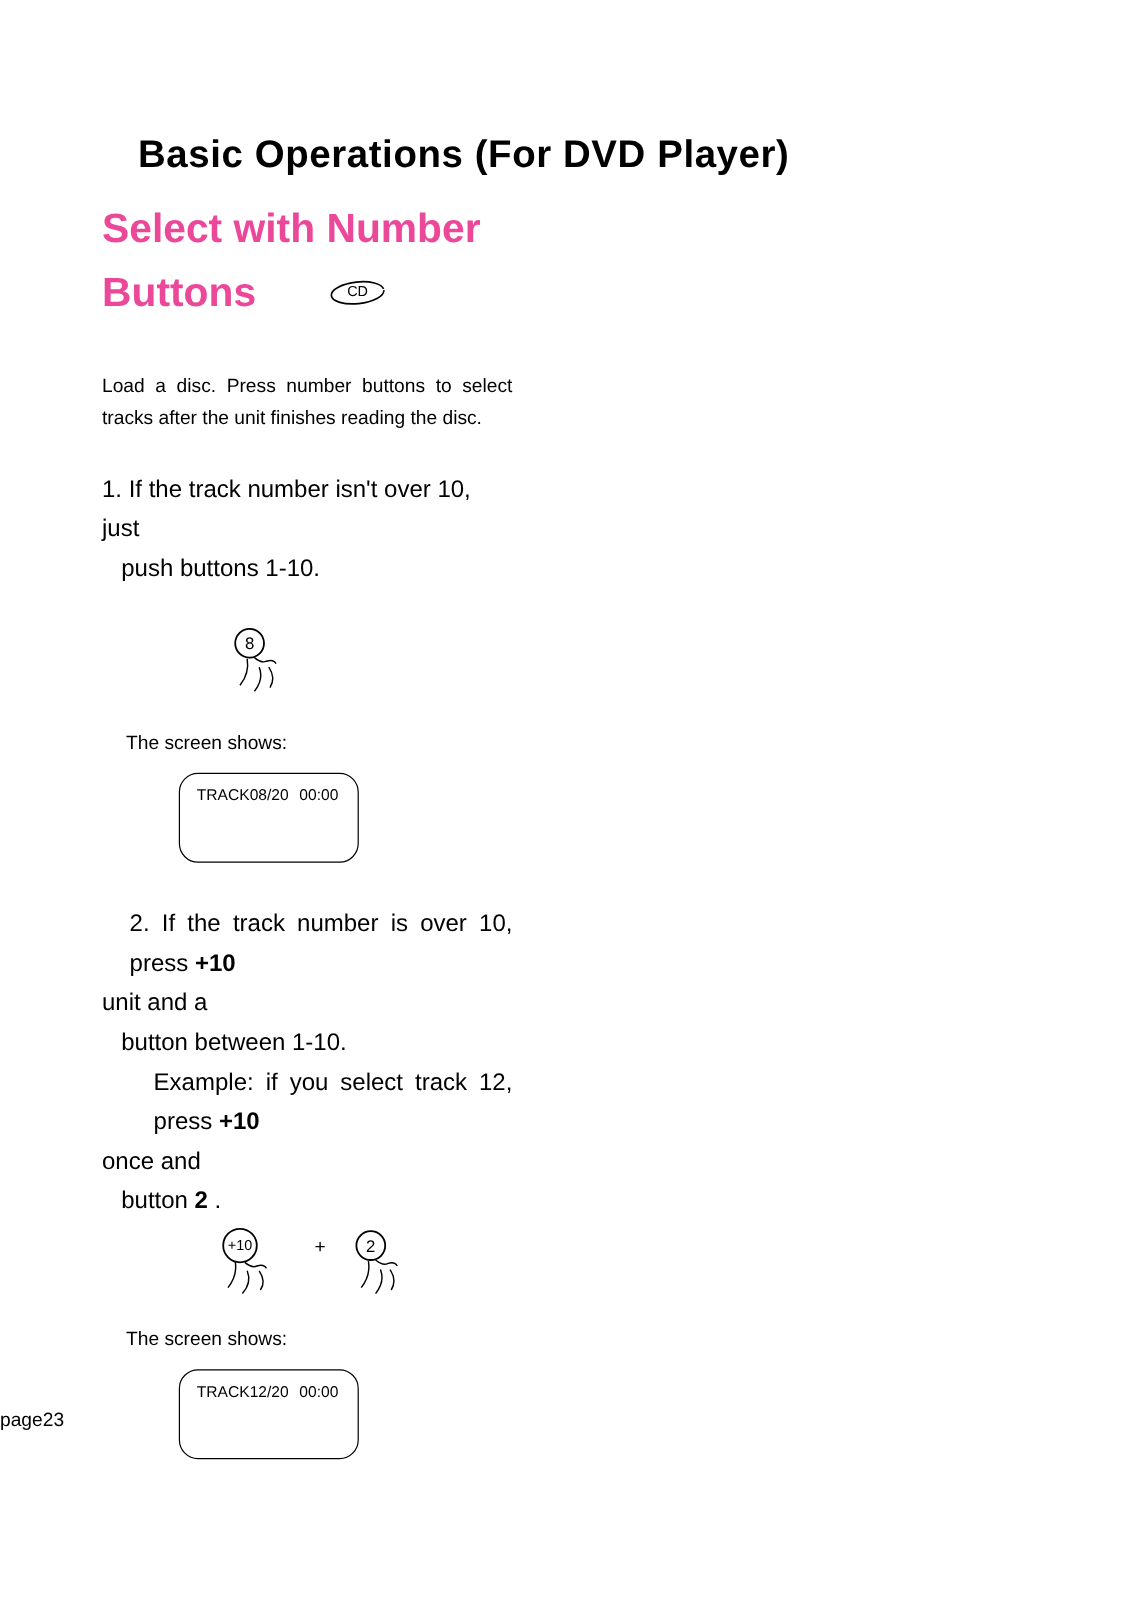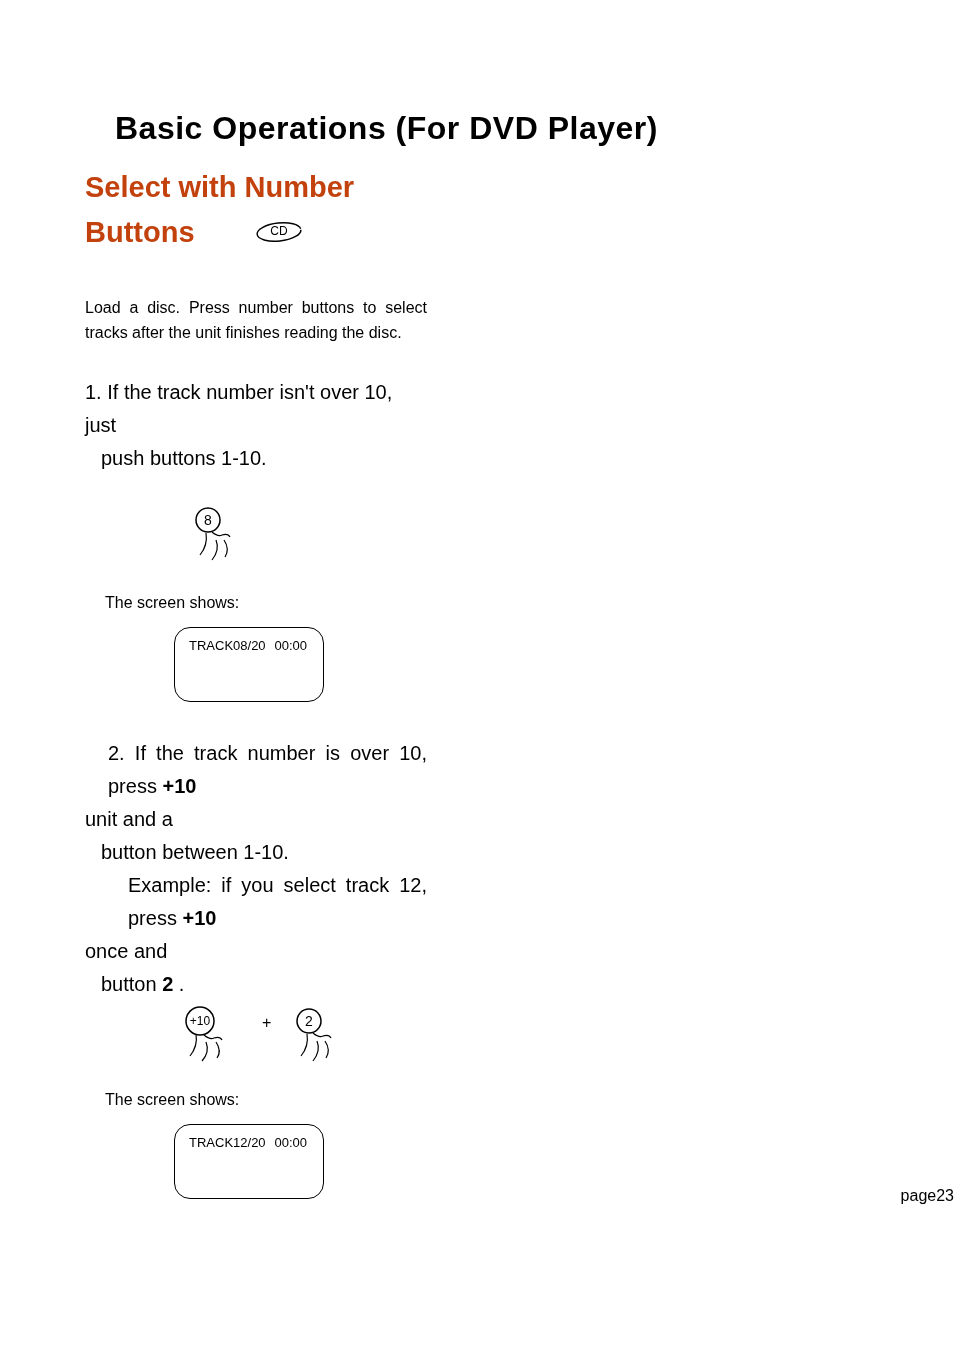--- a/index.html
+++ b/index.html
@@ -17,23 +17,23 @@
     box-sizing: border-box;
   }
   .chapter-title {
     font-family: Arial, "Arial Black", sans-serif;
     font-weight: 900;
     font-size: 32px;
     margin: 0 0 18px 30px;
     letter-spacing: 0.5px;
   }
   .section-title {
-    color: #c2410c;
+    color: #ec4899;
     font-weight: bold;
-    font-size: 29px;
+    font-size: 34px;
     margin: 0;
     line-height: 1.55;
     display: inline;
   }
   .cd-badge {
     display: inline-block;
     vertical-align: middle;
     margin-left: 55px;
     position: relative;
     top: -4px;
@@ -79,36 +79,36 @@
   }
   .screen-shows {
     font-size: 16px;
     margin: 0 0 15px 20px;
   }
   .display-box {
     width: 150px;
     height: 75px;
     border: 1.5px solid #000;
     border-radius: 16px;
-    margin: 10px 0 35px 89px;
+    margin: 10px 0 35px 64px;
     padding: 10px 14px;
     box-sizing: border-box;
     font-size: 13px;
     text-align: left;
   }
   .display-row {
     display: flex;
     justify-content: space-between;
     width: 118px;
   }
   .footer {
     position: absolute;
-    bottom: 146px;
+    bottom: 158px;
     width: 954px;
-    text-align: right;
+    text-align: left;
     font-size: 16px;
   }
   .just {
     text-align: justify;
     margin-left: 23px;
   }
 </style>
 </head>
 <body>
 

